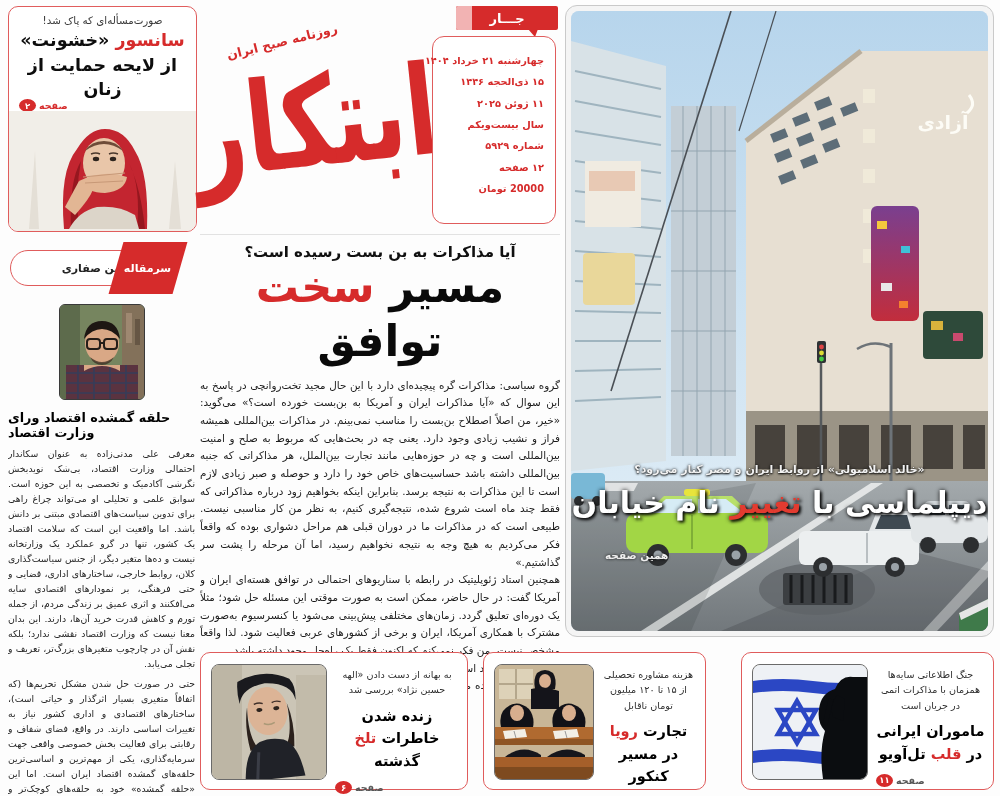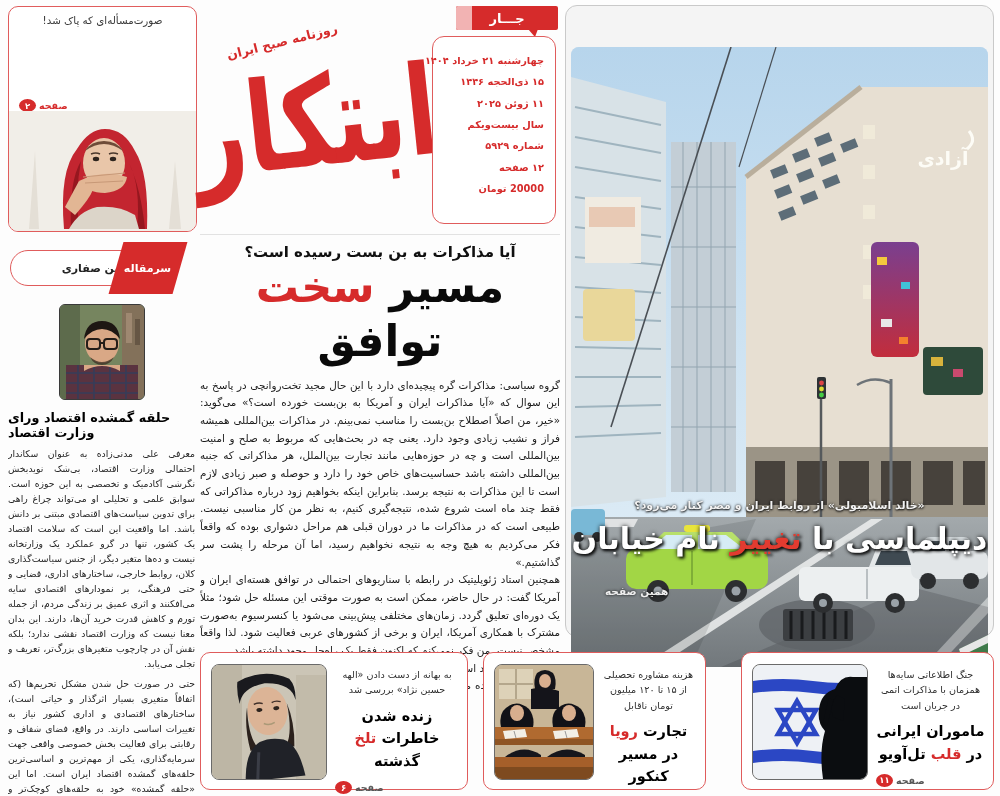--- a/index.html
+++ b/index.html
@@ -27,21 +27,21 @@
           display:flex;align-items:center;justify-content:center;color:#fff;font-weight:bold;font-size:13px;}
   .banner::before{content:"";position:absolute;left:0;top:0;width:16px;height:100%;background:#f2b3b3;border-radius:2px 0 0 2px;}
   .banner::after{content:"";position:absolute;bottom:-7px;right:20px;width:0;height:0;
                  border-left:7px solid transparent;border-right:3px solid transparent;border-top:8px solid #d62b2b;}
   .datebox{position:absolute;left:432px;top:36px;width:124px;height:188px;border:1.5px solid #e05c5c;
            border-radius:12px;background:#fff;box-sizing:border-box;padding:13px 11px;}
   .dateline{color:#d62b2b;font-size:9.8px;font-weight:bold;text-align:right;line-height:2.18;white-space:nowrap;}
   
   .photo-box{position:absolute;left:565px;top:5px;width:429px;height:632px;border:1px solid #c9c9c9;
              border-radius:12px;background:#f4f4f4;box-sizing:border-box;padding:5px;}
-  .photo-in{position:relative;width:100%;height:100%;border-radius:8px;overflow:hidden;background:#cfe0ee;margin-top:36px;}
+  .photo-in{position:relative;width:100%;height:100%;border-radius:8px;overflow:hidden;background:#cfe0ee;}
   .photo-in svg{position:absolute;left:0;top:0;}
   .photo-kicker{position:absolute;left:0;right:0;top:452px;text-align:center;color:#f3f3f3;font-size:11px;
                 font-weight:bold;text-shadow:0 0 3px rgba(0,0,0,.85),0 1px 2px rgba(0,0,0,.9);}
   .photo-headline{position:absolute;left:0;right:0;top:474px;text-align:center;color:#fff;font-size:30px;
                   font-weight:bold;text-shadow:0 0 4px rgba(0,0,0,.9),2px 2px 3px rgba(0,0,0,.85);}
   .photo-headline .red{color:#e23b30;text-shadow:0 0 4px rgba(0,0,0,.9),2px 2px 3px rgba(0,0,0,.85);}
   .photo-pageref{position:absolute;left:34px;top:538px;color:#eee;font-size:10.5px;font-weight:bold;
                  text-shadow:0 0 3px rgba(0,0,0,.9);}
   
   .main{position:absolute;left:200px;top:234px;width:360px;height:418px;border-top:1px solid #e2e2e2;}
@@ -84,20 +84,24 @@
   .b2{left:483px;width:223px;} .b2 .bphoto{width:98px;} .b2 .btext{left:116px;right:8px;}
   .b3{left:741px;width:253px;} .b3 .btext{left:134px;right:8px;}
 </style>
 </head>
 <body>
 
 <div class="page">
 
   <div class="censor-box">
     <div class="censor-kicker">صورت‌مسأله‌ای که پاک شد!</div>
+    <div class="censor-h1">
+      <span class="red">سانسور</span><span> «خشونت»</span><br>
+      <span>از لایحه حمایت از زنان</span>
+    </div>
     <div class="censor-page">
       <span>صفحه</span>
       <span class="pgc">۲</span>
     </div>
     <svg class="censor-art" viewBox="0 0 187 120" width="187" height="120">
       <rect width="187" height="120" fill="#f1eee8"></rect>
       <path d="M20,118 L26,40 L30,118 Z" fill="#e4dfd6"></path>
       <path d="M160,118 L166,50 L172,118 Z" fill="#e4dfd6"></path>
       <path d="M55,118 Q50,60 68,38 Q80,18 96,18 Q115,18 126,40 Q140,62 138,118 Z" fill="#c32530"></path>
       <path d="M62,118 Q60,70 72,50 Q66,80 70,118 Z" fill="#96171f"></path>

